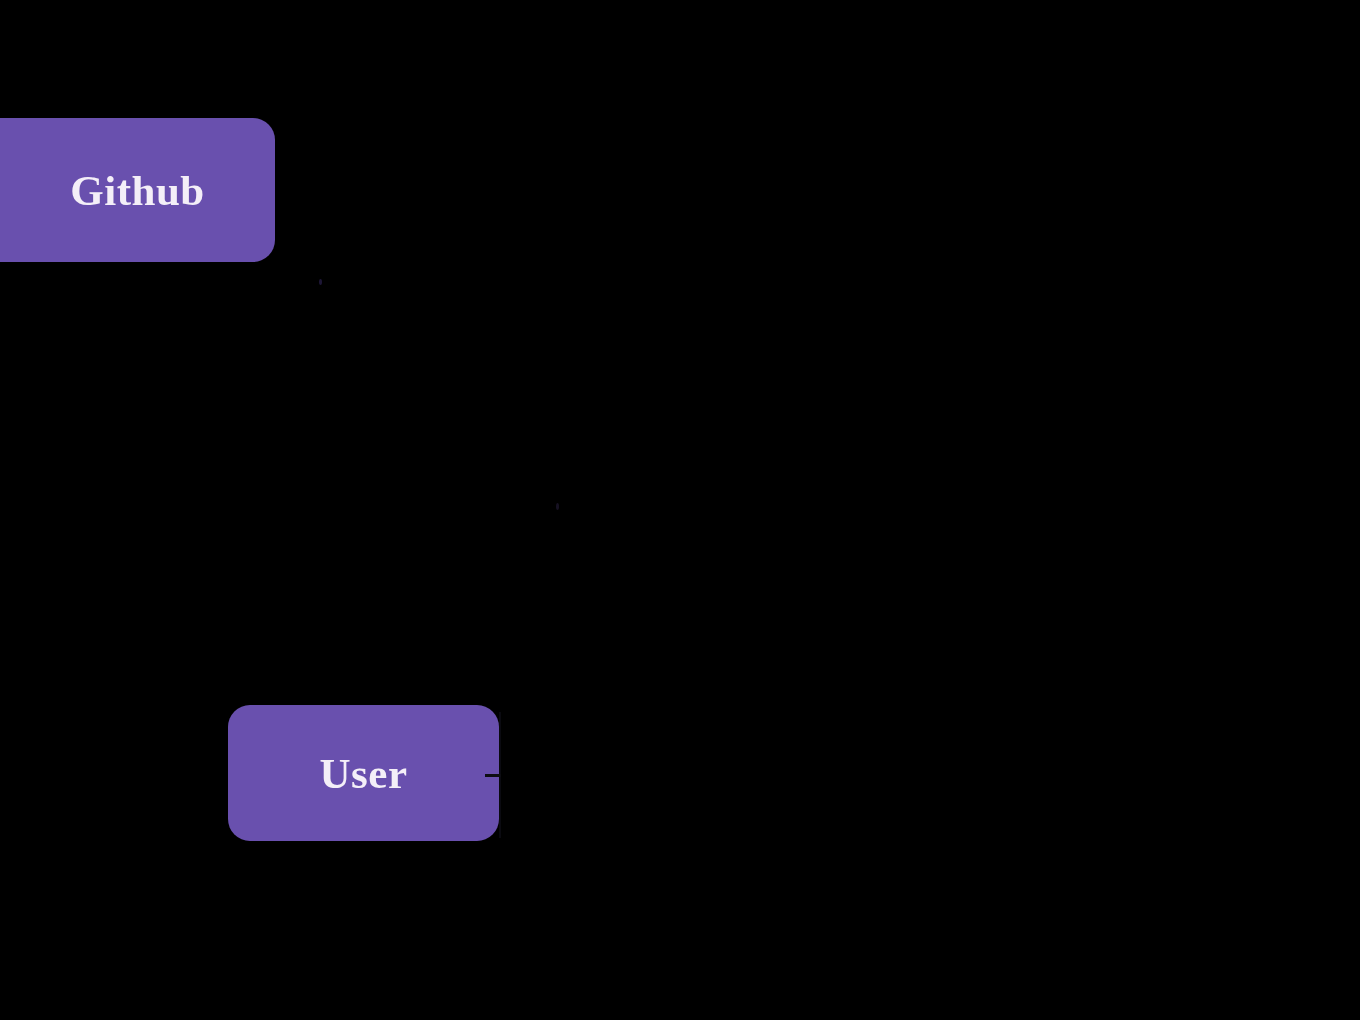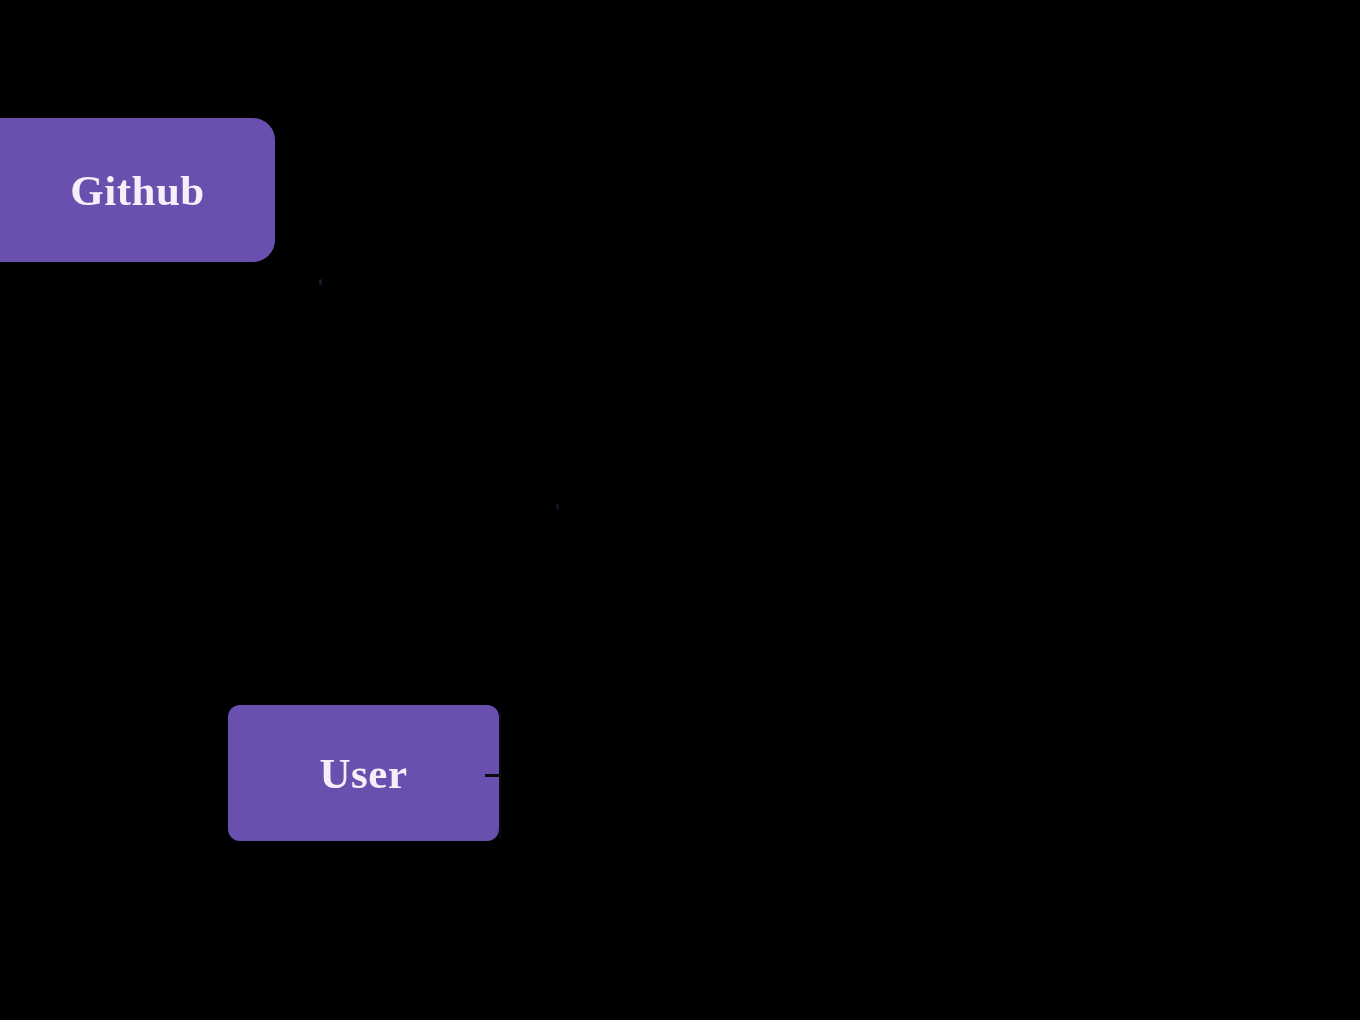--- a/index.html
+++ b/index.html
@@ -16,21 +16,21 @@
     width: 1360px;
     height: 1020px;
     background: #000000;
     overflow: hidden;
   }
   .node {
     position: absolute;
     display: flex;
     align-items: center;
     justify-content: center;
-    border-radius: 12px;
+    border-radius: 22px;
     box-sizing: border-box;
     user-select: none;
   }
   .node-label {
     font-family: "Liberation Serif", serif;
     font-weight: bold;
     color: #f4eff8;
     letter-spacing: 0.5px;
     line-height: 1;
     text-align: center;

